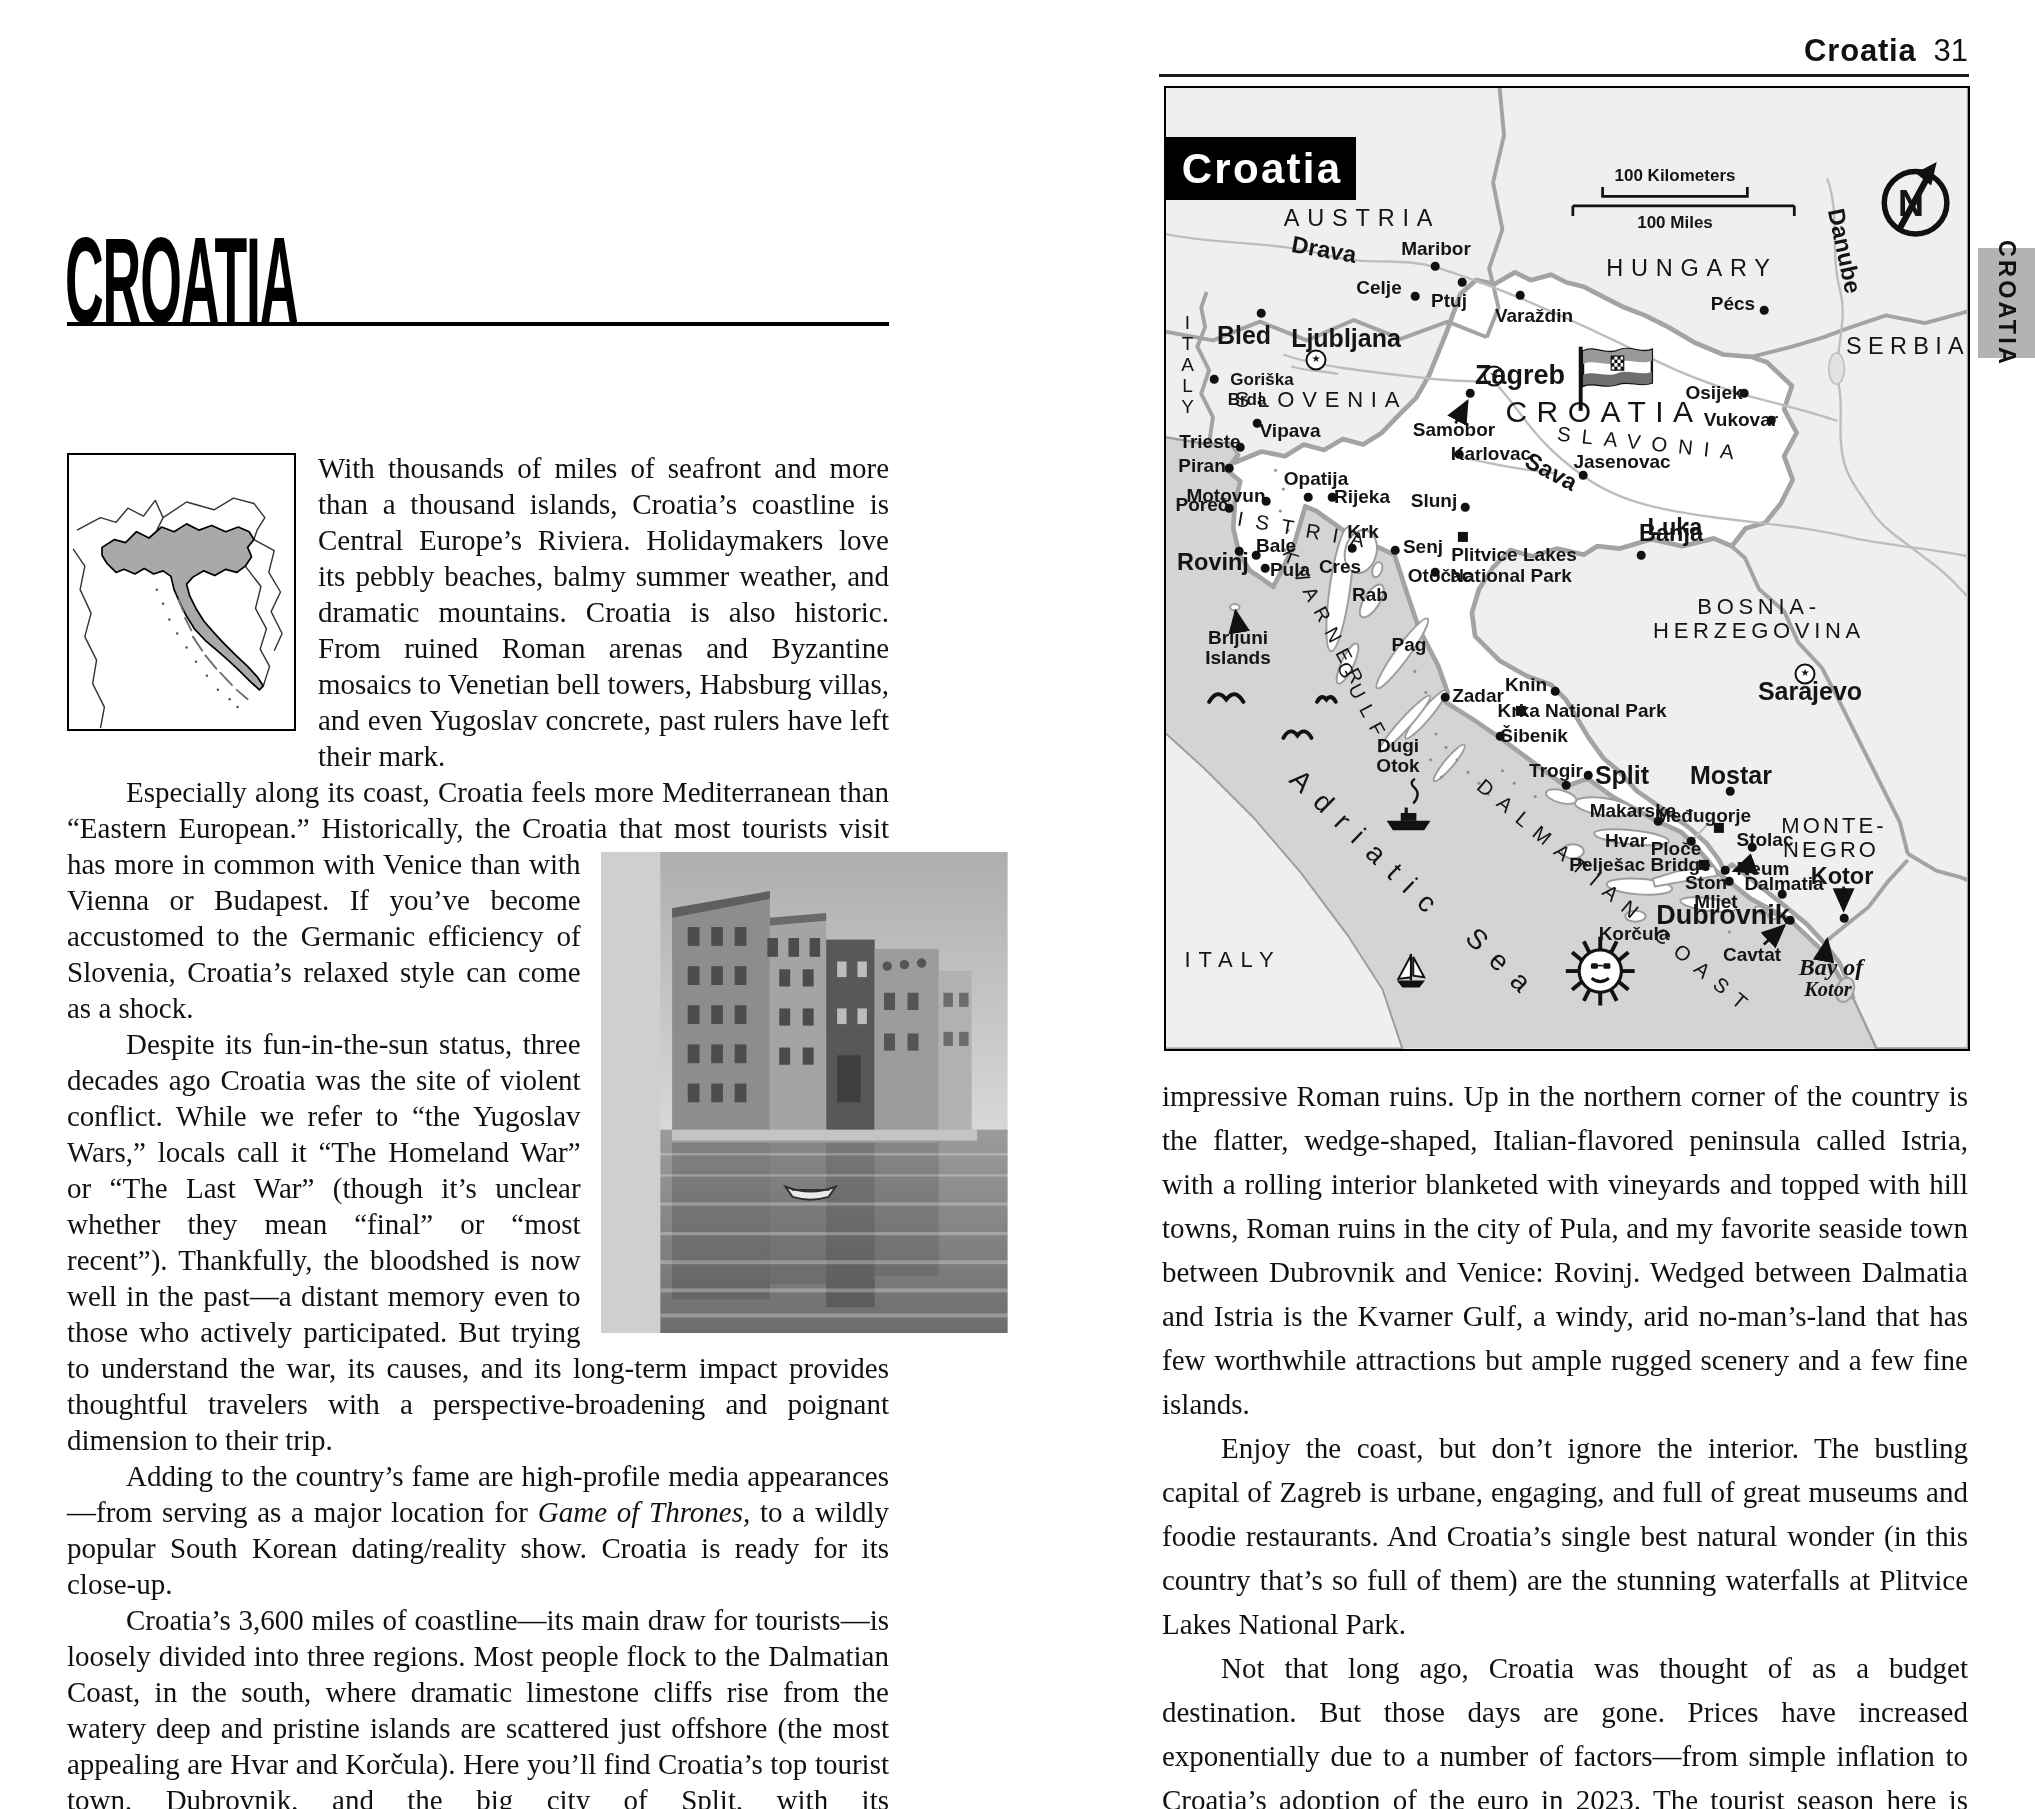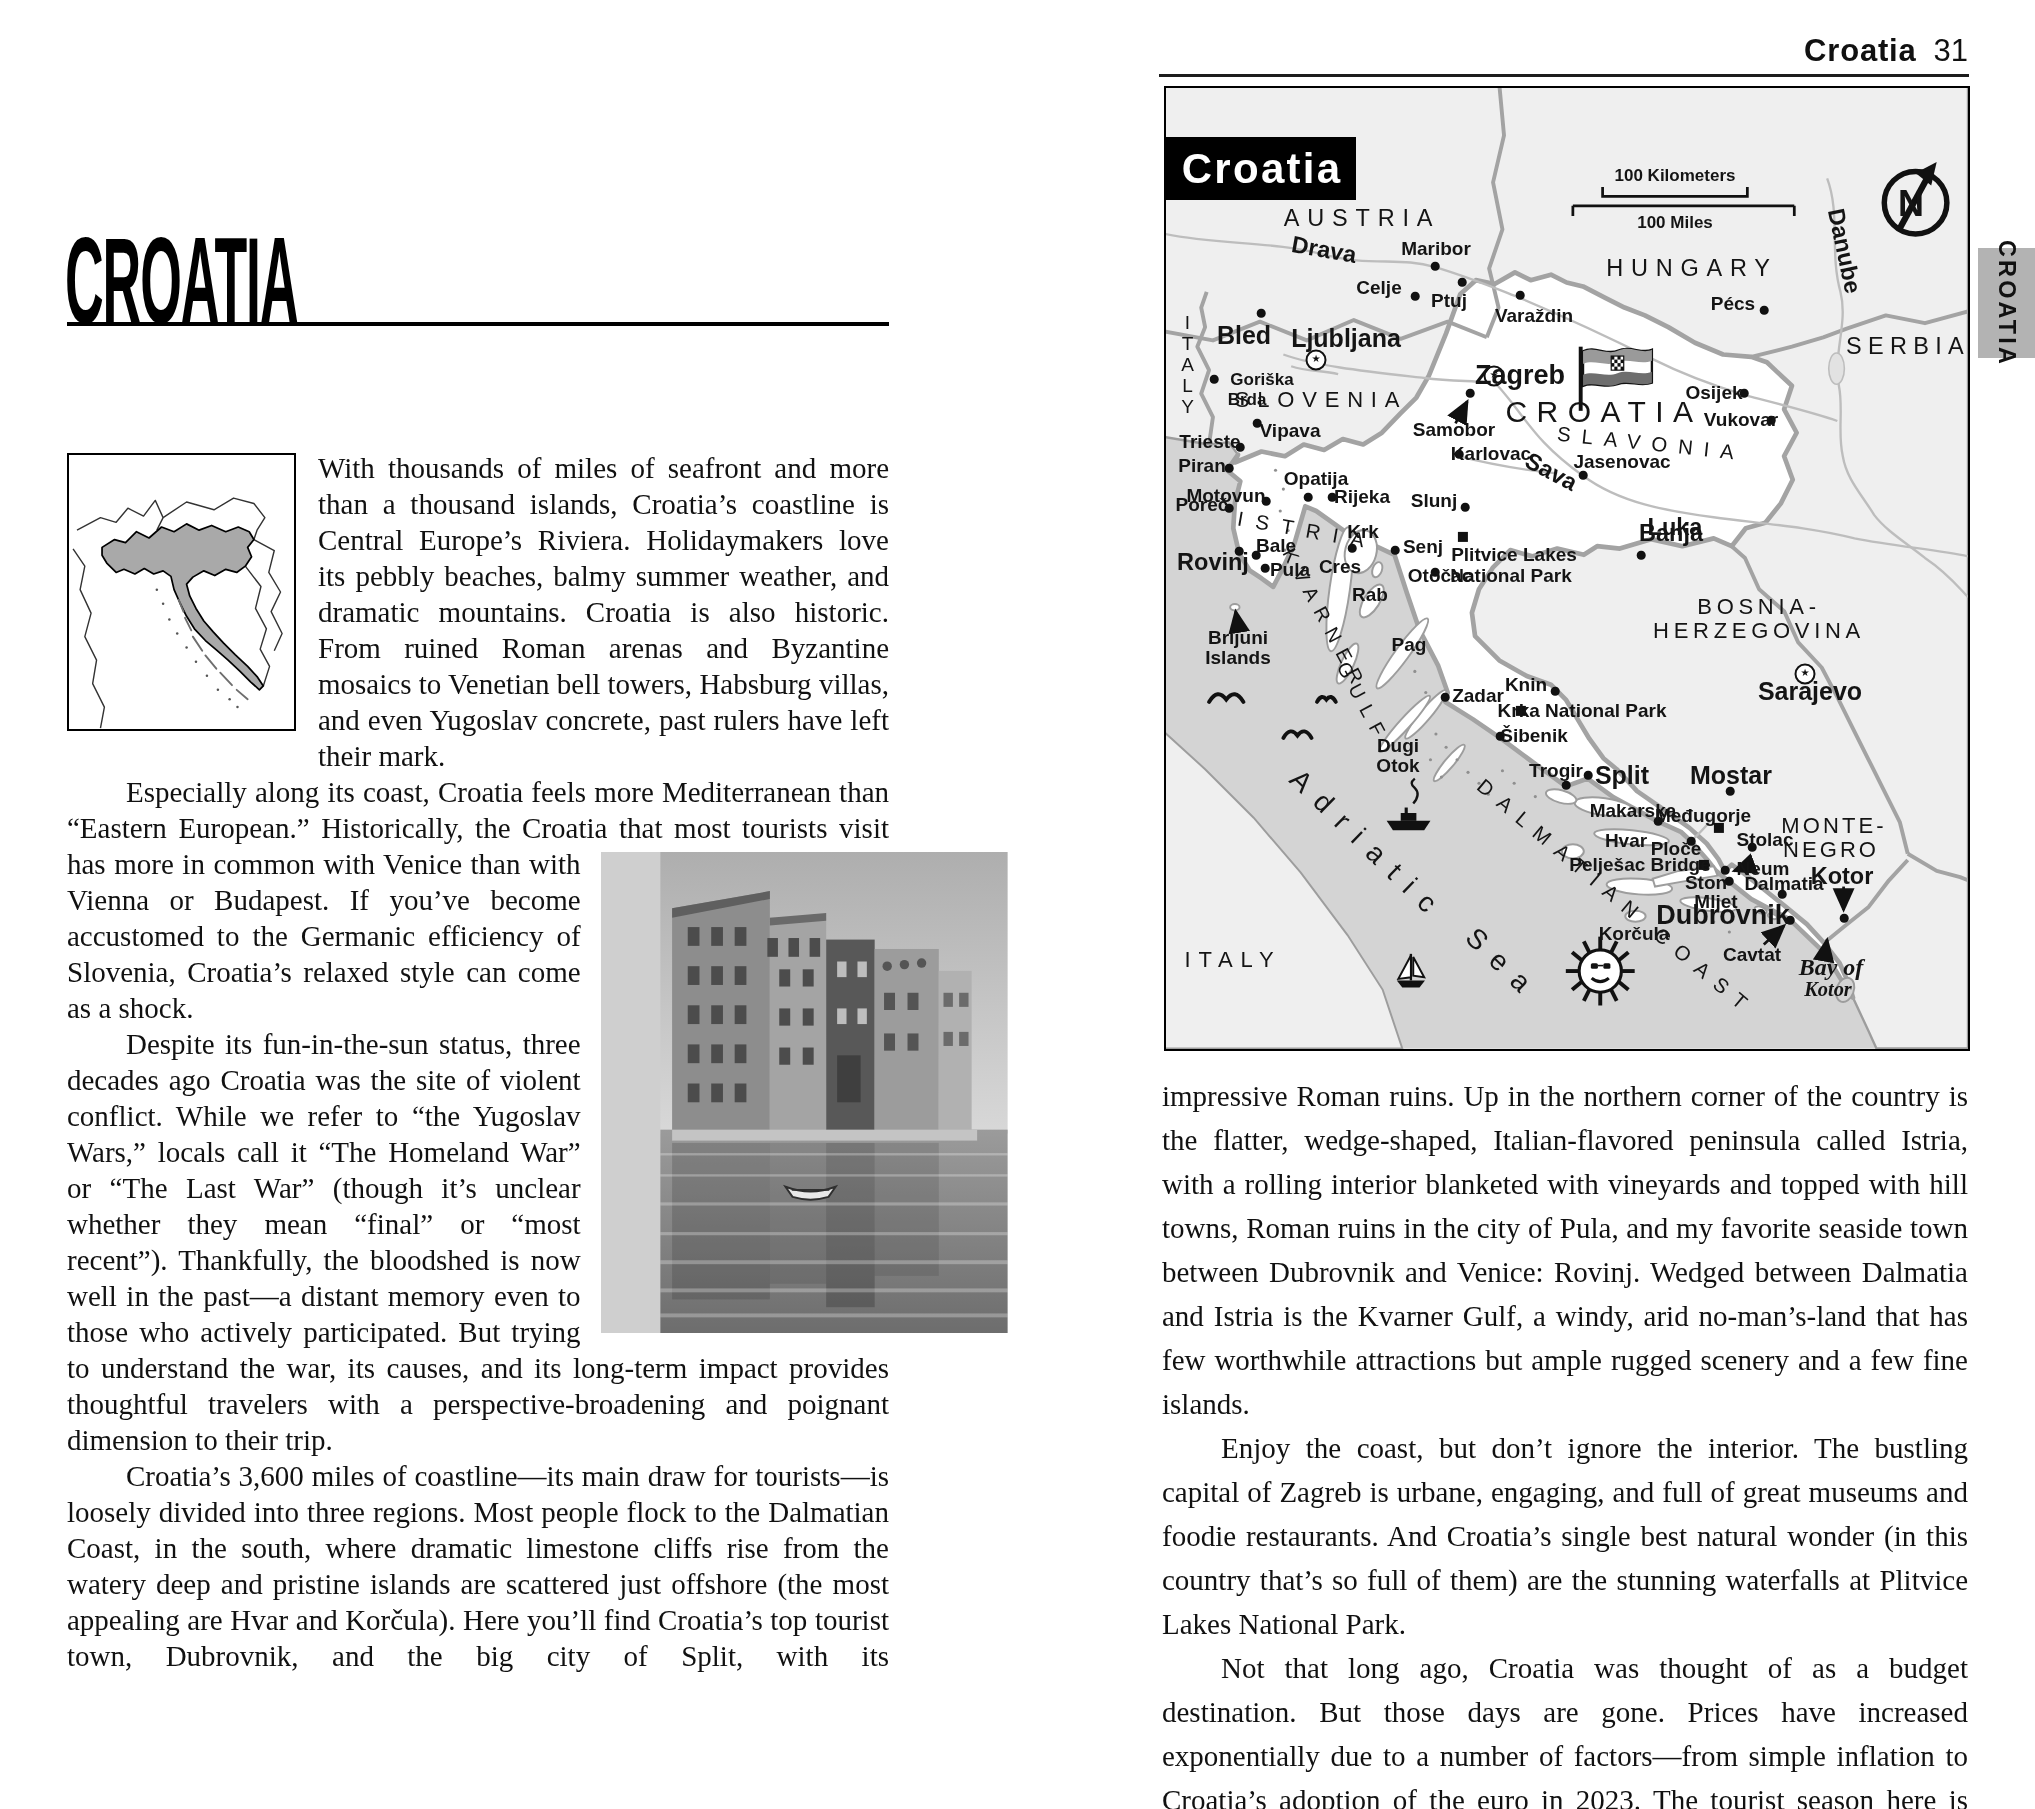--- a/index.html
+++ b/index.html
@@ -182,20 +182,21 @@
               <rect y="558" width="444" height="5"></rect>
           <rect y="590" width="444" height="5"></rect>
         </g>
 
         <path d="M160,428 q32,12 64,0 l-9,13 q-23,7 -46,0 Z" fill="#e9e9e9" stroke="#2f2f2f" stroke-width="2.5"></path>
         <line x1="168" y1="432" x2="216" y2="432" stroke="#2f2f2f" stroke-width="2"></line>
       </svg></span><span>tourists visit has more in common with Venice than with Vienna or Budapest. If you’ve become accustomed to the Germanic efficiency of Slovenia, Croatia’s relaxed style can come as a shock.</span></p>
 
     <p class="indent"><span>Despite its fun-in-the-sun status, three decades ago Croatia was the site of violent conflict. While we refer to “the Yugoslav Wars,” locals call it “The Homeland War” or “The Last War” (though it’s unclear whether they mean “final” or “most recent”). Thankfully, the bloodshed is now well in the past—a distant memory even to those who actively participated. But trying to understand the war, its causes, and its long-term impact provides thoughtful travelers with a perspective-broadening and poignant dimension to their trip.</span></p>
 
+    <p class="indent"><span>Adding to the country’s fame are high-profile media appearances—from serving as a major location for </span><span class="ital">Game of Thrones,</span><span> to a wildly popular South Korean dating/reality show. Croatia is ready for its close-up.</span></p>
 
     <p class="indent cont"><span>Croatia’s 3,600 miles of coastline—its main draw for tourists—is loosely divided into three regions. Most people flock to the Dalmatian Coast, in the south, where dramatic limestone cliffs rise from the watery deep and pristine islands are scattered just offshore (the most appealing are Hvar and Korčula). Here you’ll find Croatia’s top tourist town, Dubrovnik, and the big city of Split, with its</span></p>
   </div>
 
   <div class="map-box">
     <svg class="geo" width="802" height="961" viewBox="0 0 1025 1227">
       <defs>
         <marker id="ah" markerWidth="12" markerHeight="12" refX="8" refY="4" orient="auto">
           <path d="M0,0 L9,4 L0,8 Z" fill="#111"></path>
         </marker>

